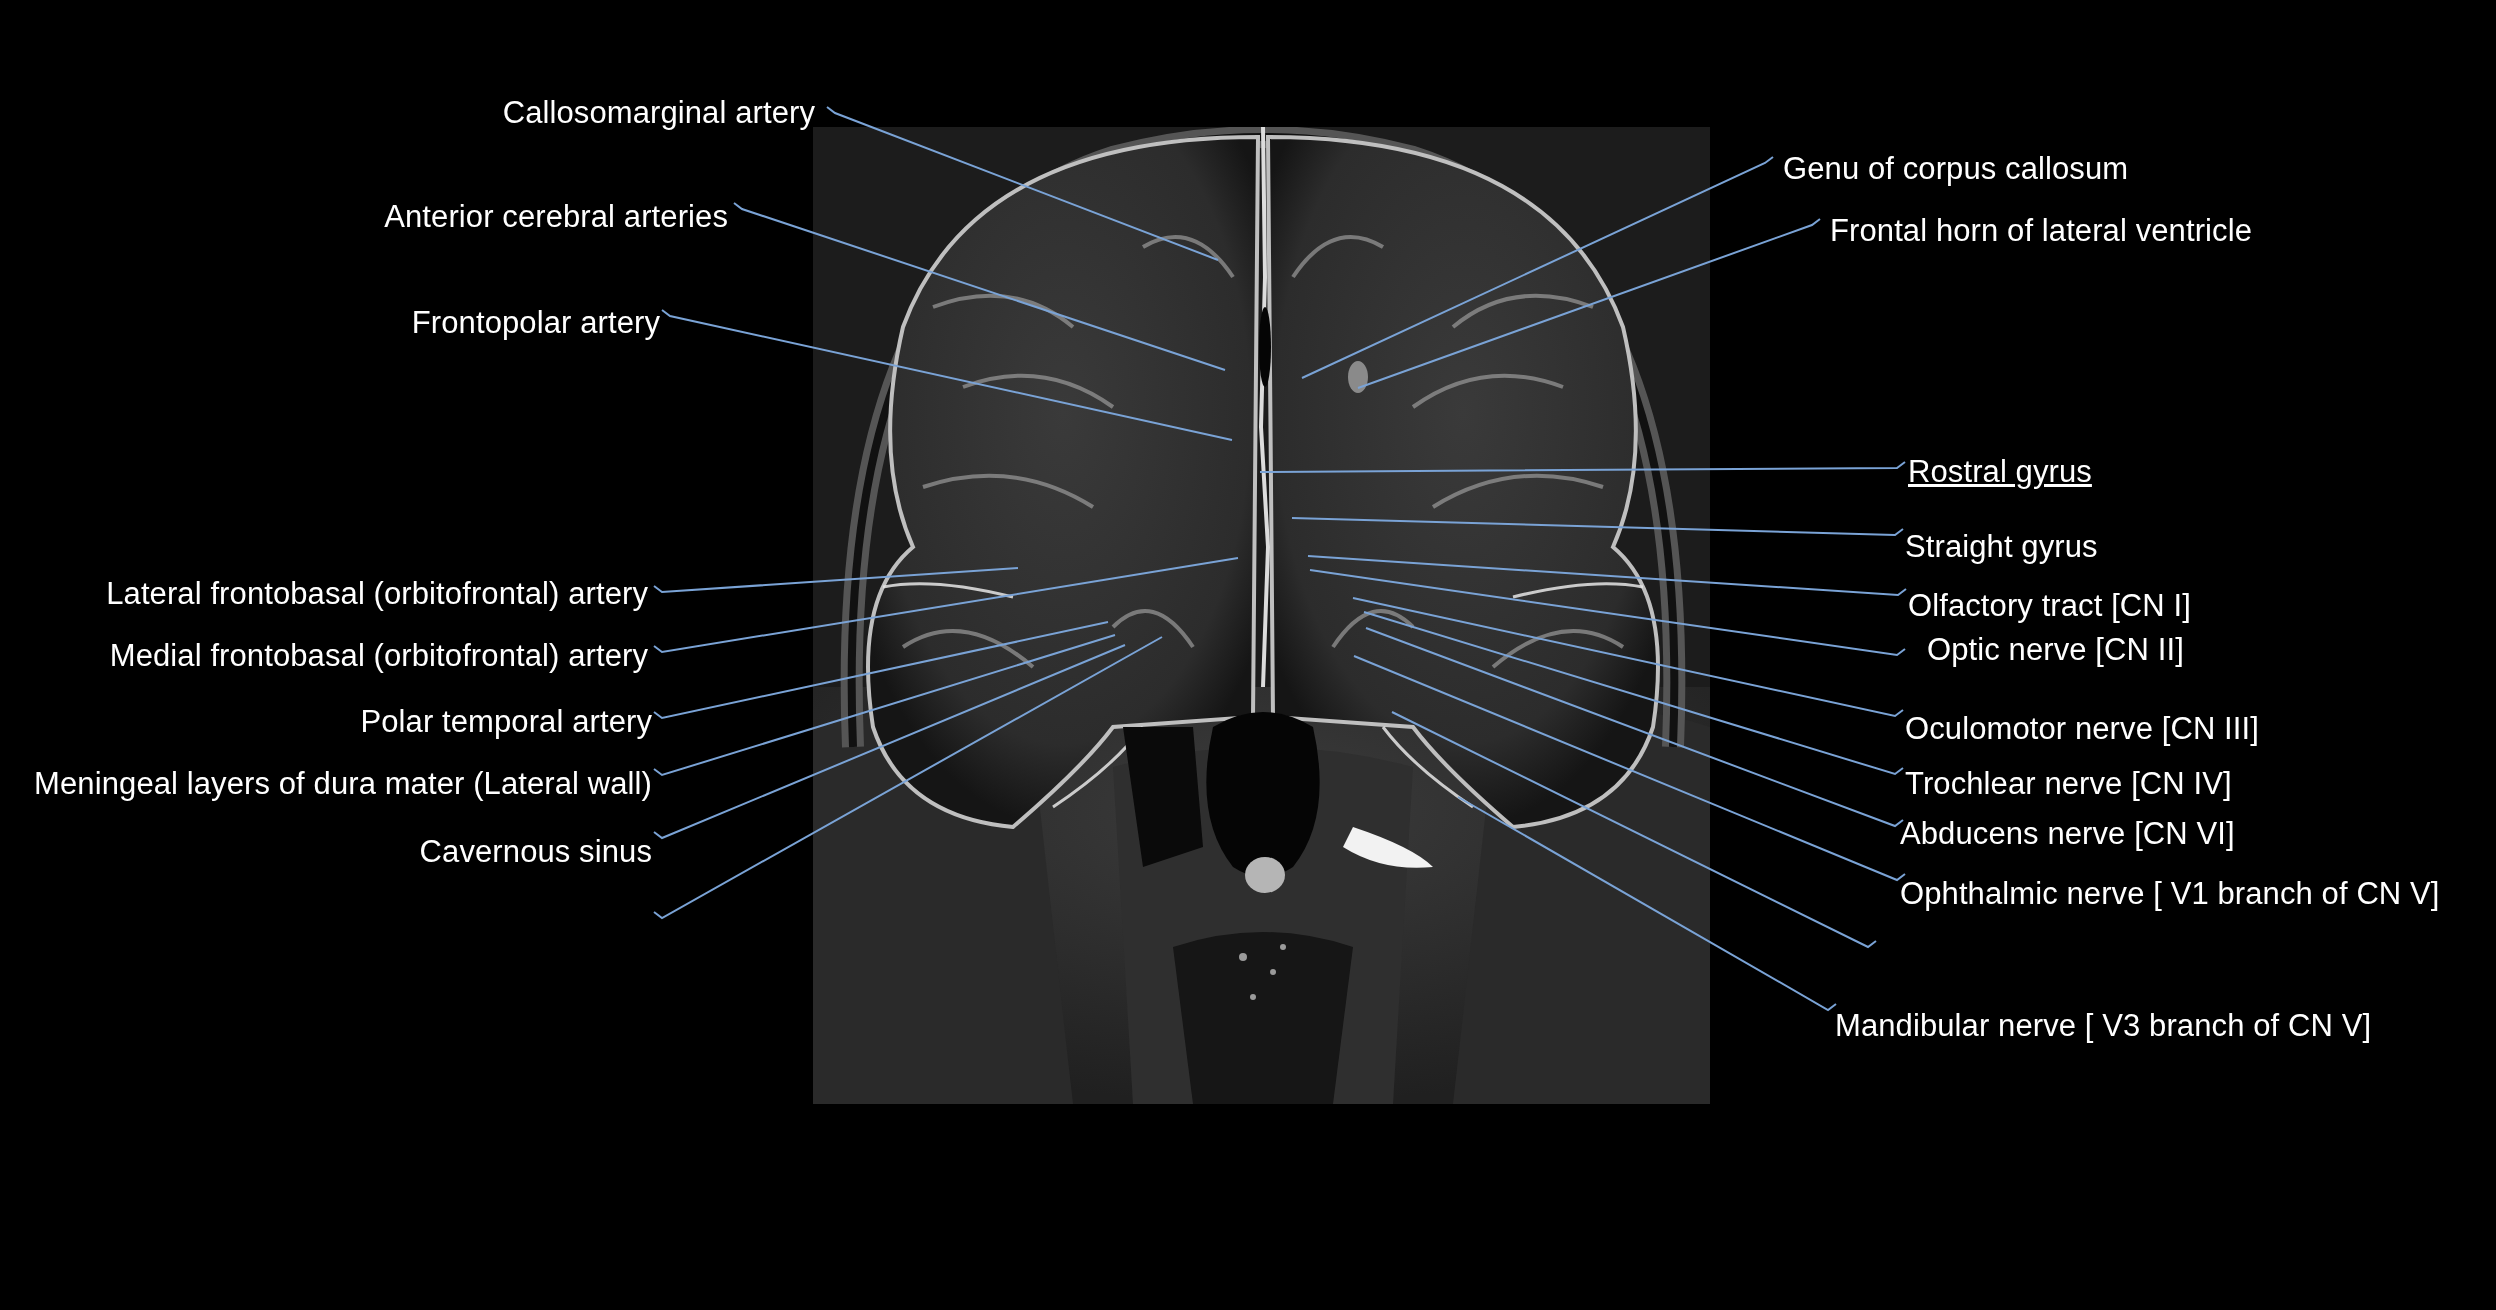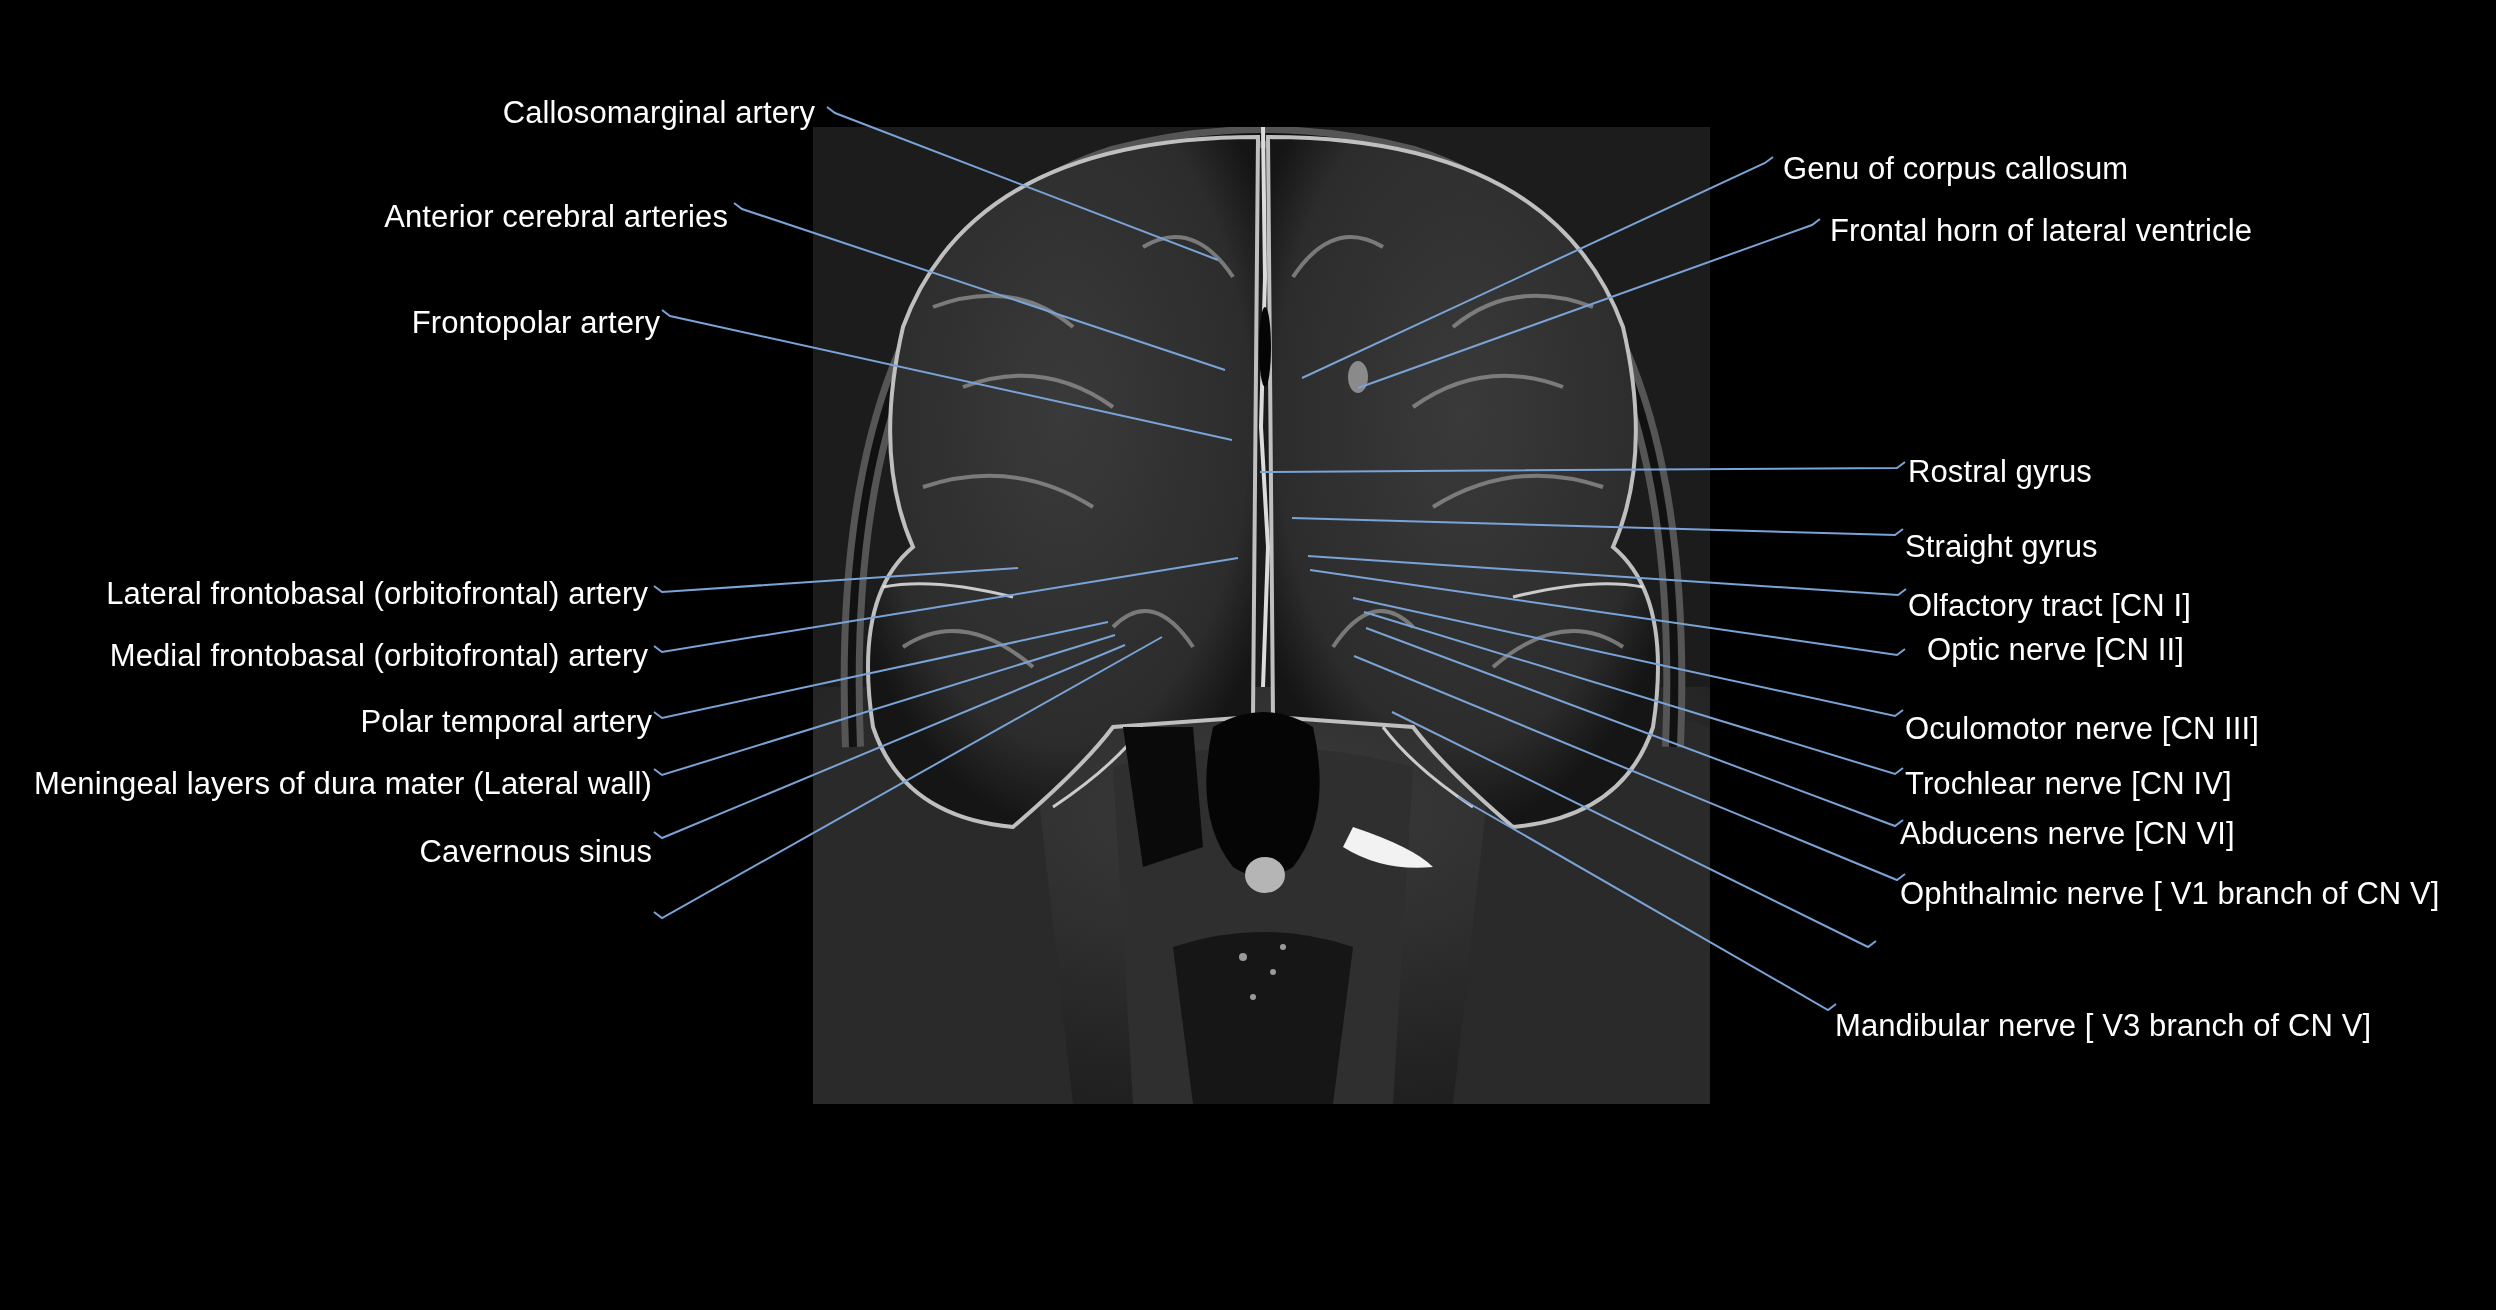--- a/index.html
+++ b/index.html
@@ -117,21 +117,21 @@
   <div class="label left" style="right:1768px; top:199px;">Anterior cerebral arteries</div>
   <div class="label left" style="right:1836px; top:305px;">Frontopolar artery</div>
   <div class="label left" style="right:1848px; top:638px;">Medial frontobasal (orbitofrontal) artery</div>
   <div class="label left" style="right:1848px; top:576px;">Lateral frontobasal (orbitofrontal) artery</div>
   <div class="label left" style="right:1844px; top:704px;">Polar temporal artery</div>
   <div class="label left" style="right:1844px; top:766px;">Meningeal layers of dura mater (Lateral wall)</div>
   <div class="label left" style="right:1844px; top:834px;">Cavernous sinus</div>
 
   <div class="label" style="left:1783px; top:151px;">Genu of corpus callosum</div>
   <div class="label" style="left:1830px; top:213px;">Frontal horn of lateral ventricle</div>
-  <div class="label" style="left:1908px; top:454px;">Rostral gyrus</div>
+  <div class="label" style="left:1908px; top:454px;text-decoration:underline;">Rostral gyrus</div>
   <div class="label" style="left:1905px; top:529px;">Straight gyrus</div>
   <div class="label" style="left:1908px; top:588px;">Olfactory tract [CN I]</div>
   <div class="label" style="left:1905px; top:632px;margin-left:22px;">Optic nerve [CN II]</div>
   <div class="label" style="left:1905px; top:711px;">Oculomotor nerve [CN III]</div>
   <div class="label" style="left:1905px; top:766px;">Trochlear nerve [CN IV]</div>
   <div class="label" style="left:1900px; top:816px;">Abducens nerve [CN VI]</div>
   <div class="label" style="left:1900px; top:876px;">Ophthalmic nerve [ V1 branch of CN V]</div>
   <div class="label" style="left:1835px; top:1008px;">Mandibular nerve [ V3 branch of CN V]</div>
 
 </div>

